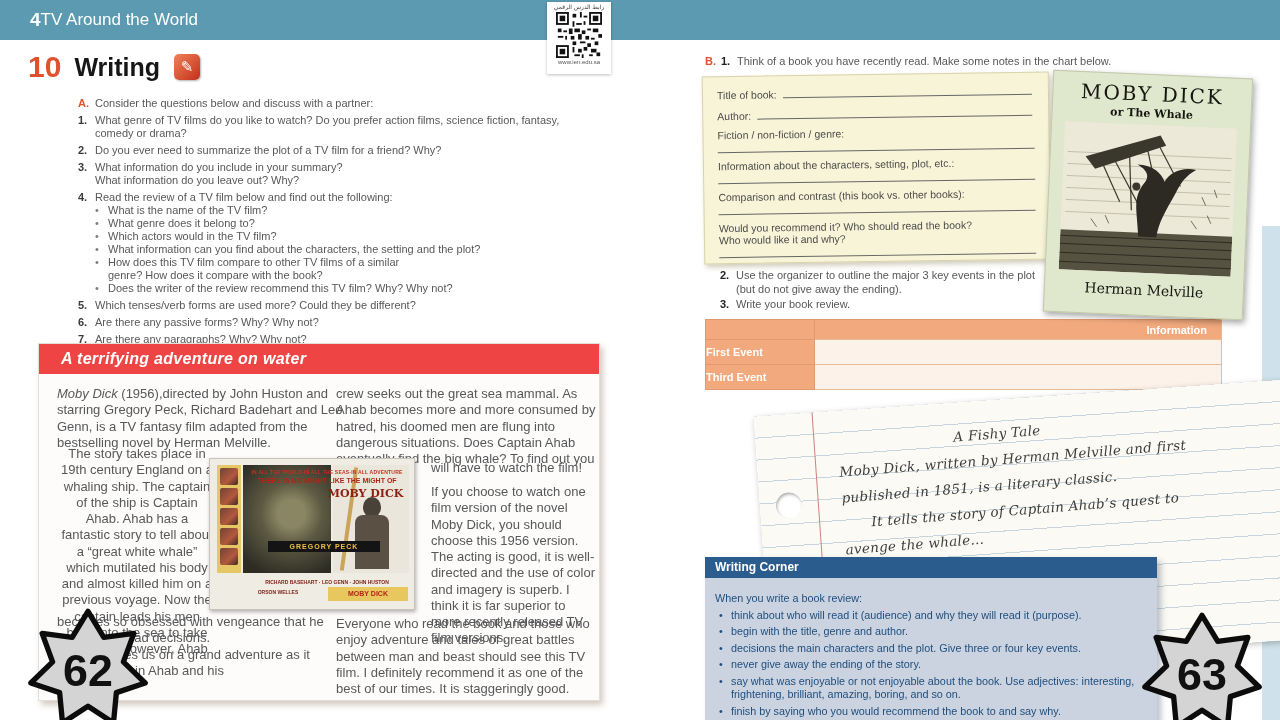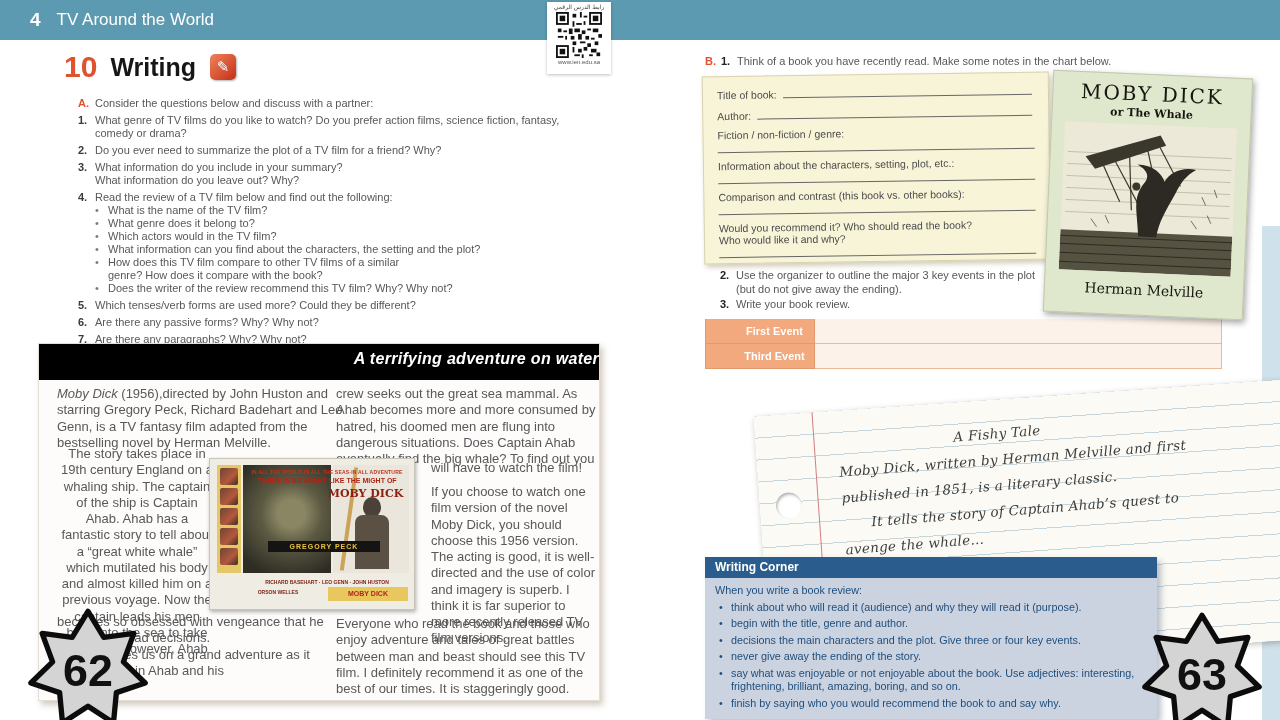--- a/index.html
+++ b/index.html
@@ -2,48 +2,48 @@
 <html><head>
 <meta charset="utf-8">
 <style>
   * { margin:0; padding:0; box-sizing:border-box; }
   body { font-family:"Liberation Sans", sans-serif; background:#fff; }
   .page { position:relative; width:1280px; height:720px; background:#fff; overflow:hidden; }
 
   
   .band { position:absolute; left:0; top:0; width:1280px; height:40px; background:#5b9ab1; display:flex; align-items:center; }
   .band .unit-num { color:#fff; font-size:19px; font-weight:bold; margin-left:30px; }
-  .band .unit-title { color:#fff; font-size:17px; margin-left:16px; }
+  .band .unit-title { color:#fff; font-size:17px; }
 
   
   .qr-card { position:absolute; left:547px; top:2px; width:64px; height:72px; background:#fff; box-shadow:0 1px 3px rgba(0,0,0,.25); display:flex; flex-direction:column; align-items:center; padding:2px 0; z-index:5; }
   .qr-card .qr-top { font-size:6px; color:#444; line-height:7px; }
   .qr-card .qr-url { font-size:6px; color:#555; line-height:7px; }
   .qr-card svg { width:46px; height:46px; margin:1px 0; }
 
   
   .lesson { position:absolute; left:28px; top:50px; display:flex; align-items:center; }
-  .lesson .num { color:#e0512e; font-size:30px; font-weight:bold;margin-left:36px; }
+  .lesson .num { color:#e0512e; font-size:30px; font-weight:bold; }
   .lesson .ttl { color:#161616; font-size:25px; font-weight:bold; margin-left:13px; }
   .lesson .pen-icon { width:26px; height:26px; margin-left:14px; border-radius:5px; background:linear-gradient(135deg,#f0825a,#c23018); box-shadow:1px 1px 2px rgba(0,0,0,.3); color:#fff; font-size:15px; display:flex; align-items:center; justify-content:center; }
 
   
   .qa { position:absolute; left:78px; top:97px; width:552px; font-size:11px; line-height:13px; color:#58585a; }
   .qa-row { display:flex; margin-top:4px; }
   .qa-row.first { margin-top:0; }
   .qa-label { color:#e0512e; font-weight:bold; width:17px; flex:none; }
   .qa-num { font-weight:bold; color:#3a3a3c; width:17px; flex:none; }
   .qa-bullets { margin-left:17px; }
   .qa-b { display:flex; margin-top:0; }
   .qa-b .dot { width:13px; flex:none; color:#7a7a7a; }
   .pre { white-space:pre-line; }
 
   
   .review-card { position:absolute; left:38px; top:343px; width:562px; height:358px; background:#fefcfa; border:1px solid #e3ded7; box-shadow:3px 4px 6px rgba(160,140,115,.45); }
-  .rv-title { position:absolute; left:0; top:0; right:0; height:36px; background:#000000; color:#fff; font-size:16px; font-weight:bold; font-style:italic; line-height:30px; padding-left:22px; letter-spacing:.3px;text-align:right; }
+  .rv-title { position:absolute; left:0; top:0; right:0; height:30px; background:#ef4444; color:#fff; font-size:16px; font-weight:bold; font-style:italic; line-height:30px; padding-left:22px; letter-spacing:.3px; }
   .rv-p { position:absolute; font-size:13px; line-height:1.25; color:#57585a; }
   #p1 { left:18px; top:42px;  width:292px; }
   #p2 { left:22px; top:102px; width:152px;text-align:center; }
   #p2b{ left:18px; top:270px; width:292px; }
   #p3 { left:18px; top:303px; width:262px; }
   #p4 { left:297px; top:42px; width:260px; }
   #p4b{ left:392px; top:116px; width:165px; }
   #p5 { left:392px; top:140px; width:165px; }
   #p6 { left:297px; top:272px; width:260px; }
 
@@ -86,40 +86,40 @@
   .cover-title { font-family:"DejaVu Serif", serif; font-size:20px; letter-spacing:2px; color:#16160f; }
   .cover-sub { font-family:"DejaVu Serif", serif; font-size:11px; font-weight:bold; color:#16160f; margin-top:1px; }
   .cover-art { width:172px; height:148px; margin:5px auto 0; background:#ebe8d6; }
   .cover-author { font-family:"DejaVu Serif", serif; font-size:14px; color:#16160f; margin-top:5px; }
 
   .b-items { position:absolute; left:720px; top:267px; width:480px; font-size:11px; line-height:13.5px; color:#58585a; }
   .b-items .row { display:flex; margin-top:2px; }
 
   .events-table { position:absolute; left:705px; top:319px; width:517px; font-size:11px; z-index:1; }
   .et-row { display:flex; }
-  .et-cell-label { width:110px; flex:none; background:#f2a97d; border:1px solid #e2996c; border-top:none; color:#fff; font-weight:bold; text-align:center; line-height:24px; height:25px;padding-left:29px; }
+  .et-cell-label { width:110px; flex:none; background:#f2a97d; border:1px solid #e2996c; border-top:none; color:#fff; font-weight:bold; text-align:left; line-height:24px; height:25px; }
   .et-cell-info { flex:1; background:#fdf2ea; border:1px solid #e8bb96; border-left:none; border-top:none; height:25px; }
   .et-head .et-cell-label { height:21px; line-height:20px; background:#f2a97d; border-top:1px solid #e2996c; }
   .et-head .et-cell-info { height:21px; background:#f2a97d; border-top:1px solid #e2996c; color:#fff; font-weight:bold; text-align:right; line-height:20px; padding-right:14px; }
 
   .blue-band { position:absolute; left:1262px; top:226px; width:18px; height:494px; background:#cfe1ea; }
 
   .paper { position:absolute; left:762px; top:396px; width:585px; height:260px; background:repeating-linear-gradient(180deg, #fbfaf5 0px, #fbfaf5 21px, #c5d5db 21px, #c5d5db 22px); box-shadow:1px 2px 6px rgba(0,0,0,.25); transform:rotate(-4deg); z-index:4; }
   .paper-margin { position:absolute; left:58px; top:0; width:1px; height:100%; background:#d08080; }
   .paper-hole { position:absolute; left:16px; top:78px; width:26px; height:26px; border-radius:50%; background:#ffffff; box-shadow:inset 1px 2px 3px rgba(0,0,0,.3); }
   .handwriting { position:absolute; left:82px; top:20px; width:430px; font-family:"DejaVu Serif", serif; font-style:italic; font-size:13.5px; letter-spacing:.3px; color:#3d3d3d; line-height:26px; transform:rotate(-0.5deg); }
   .hw-title { width:320px; text-align:center; }
   .hw-indent { text-indent:28px; }
 
   .wc { position:absolute; left:705px; top:557px; width:452px; z-index:5; box-shadow:4px 4px 6px rgba(110,120,140,.45); }
   .wc-head { height:21px; background:#2b5c8e; color:#fff; font-size:12px; font-weight:bold; line-height:21px; padding-left:10px; }
   .wc-body { background:#ccd3e0; color:#1d4e7e; font-size:10.8px; line-height:13.5px; padding:6px 10px 9px; }
   .wc-li { display:flex; margin-top:3px; }
   .wc-li .wdot { width:16px; flex:none; padding-left:4px; }
-  .wc-intro { margin-bottom:2px; }
+  .wc-intro { margin-bottom:2px;margin-top:8px; }
 </style>
 </head>
 <body>
 
 <div class="page">
 
   <div class="band">
     <span class="unit-num">4</span>
     <span class="unit-title">TV Around the World</span>
   </div>
@@ -357,20 +357,24 @@
       <span class="pre">Use the organizer to outline the major 3 key events in the plot
 (but do not give away the ending).</span>
     </div>
     <div class="row">
       <span class="b-num">3.</span>
       <span>Write your book review.</span>
     </div>
   </div>
 
   <div class="events-table">
+    <div class="et-row et-head">
+      <div class="et-cell-label"></div>
+      <div class="et-cell-info">Information</div>
+    </div>
     <div class="et-row">
       <div class="et-cell-label">First Event</div>
       <div class="et-cell-info"></div>
     </div>
     <div class="et-row">
       <div class="et-cell-label">Third Event</div>
       <div class="et-cell-info"></div>
     </div>
   </div>
 

